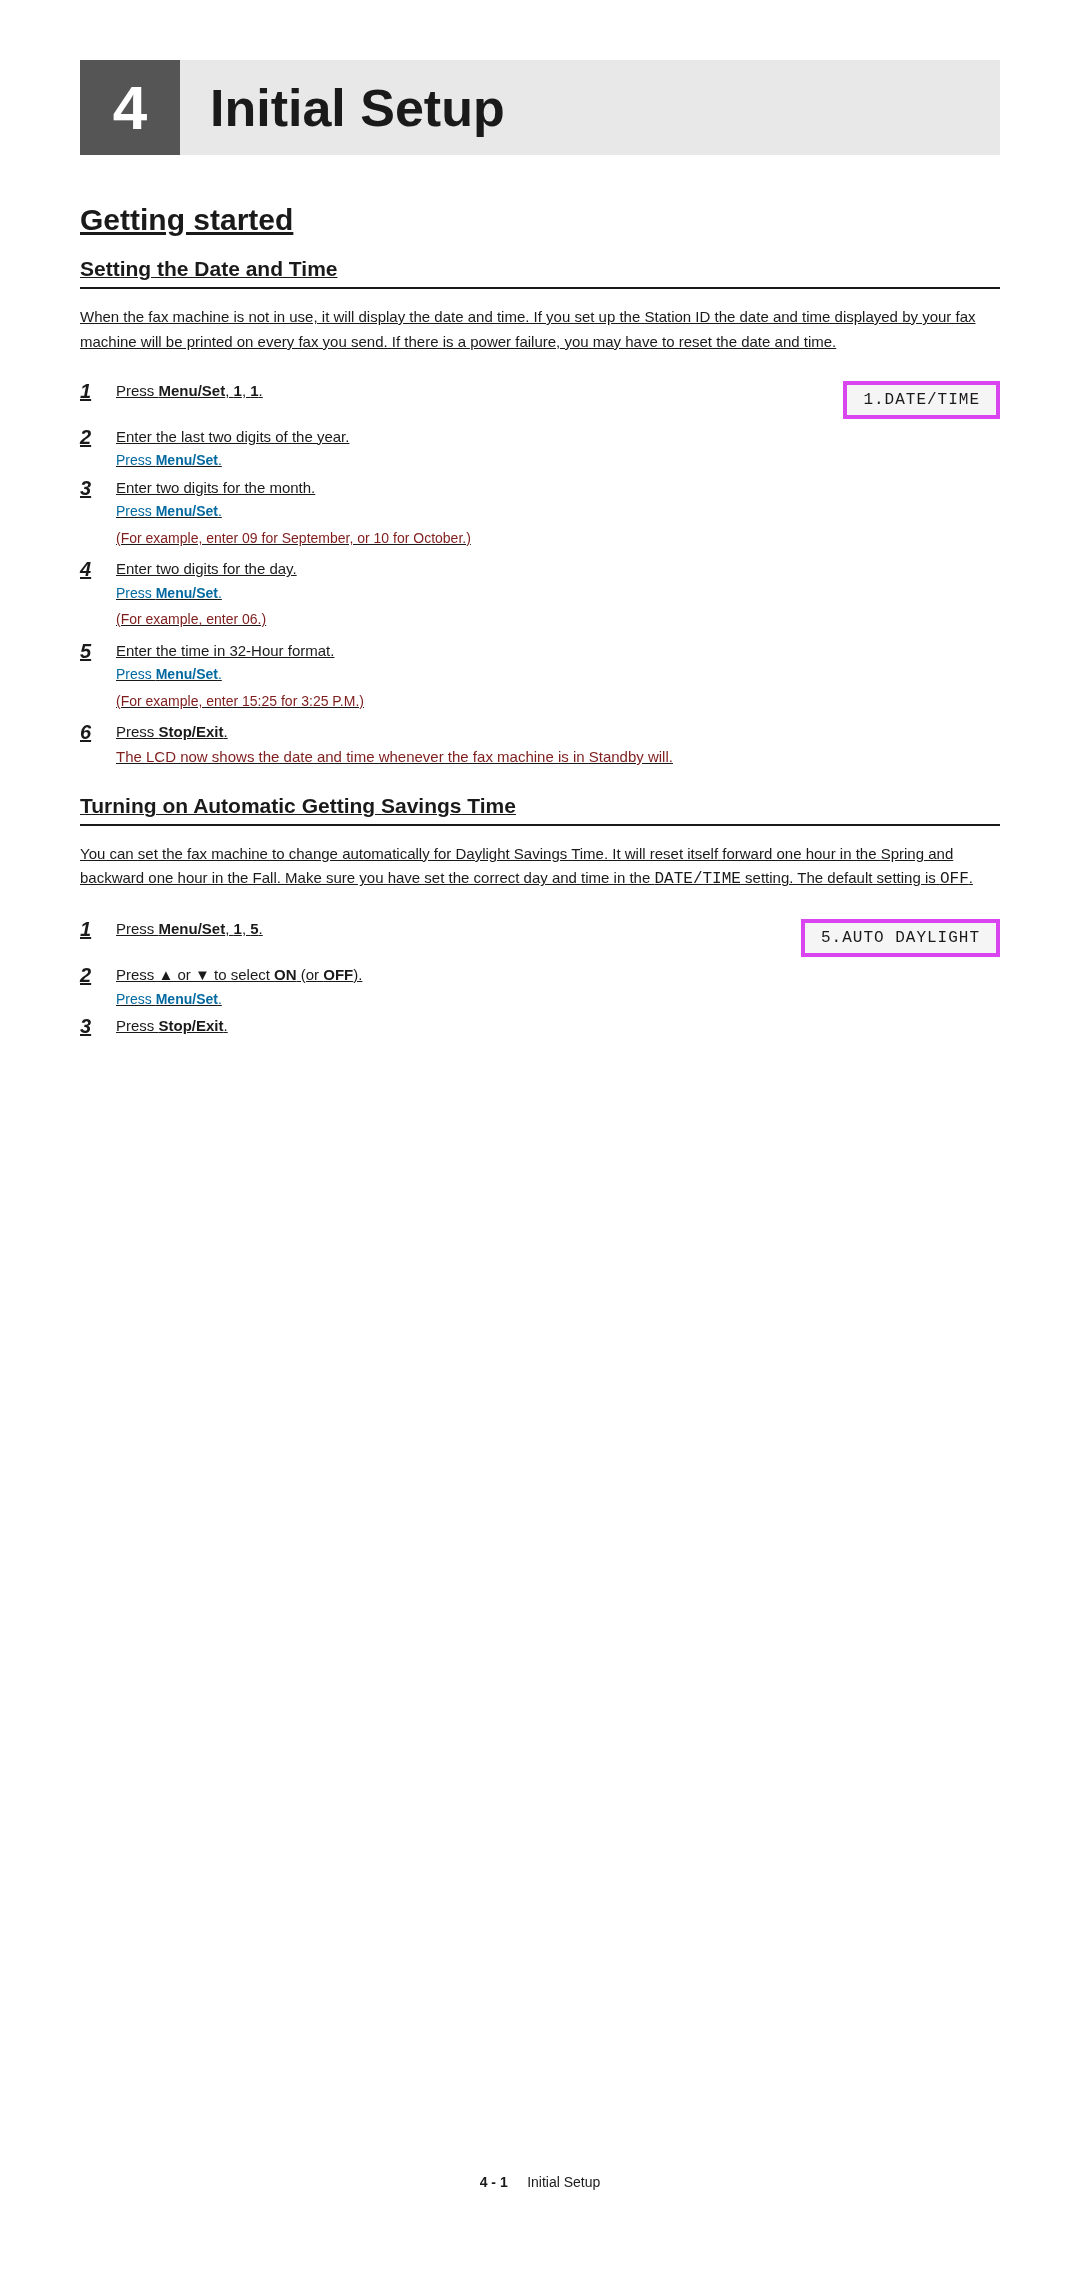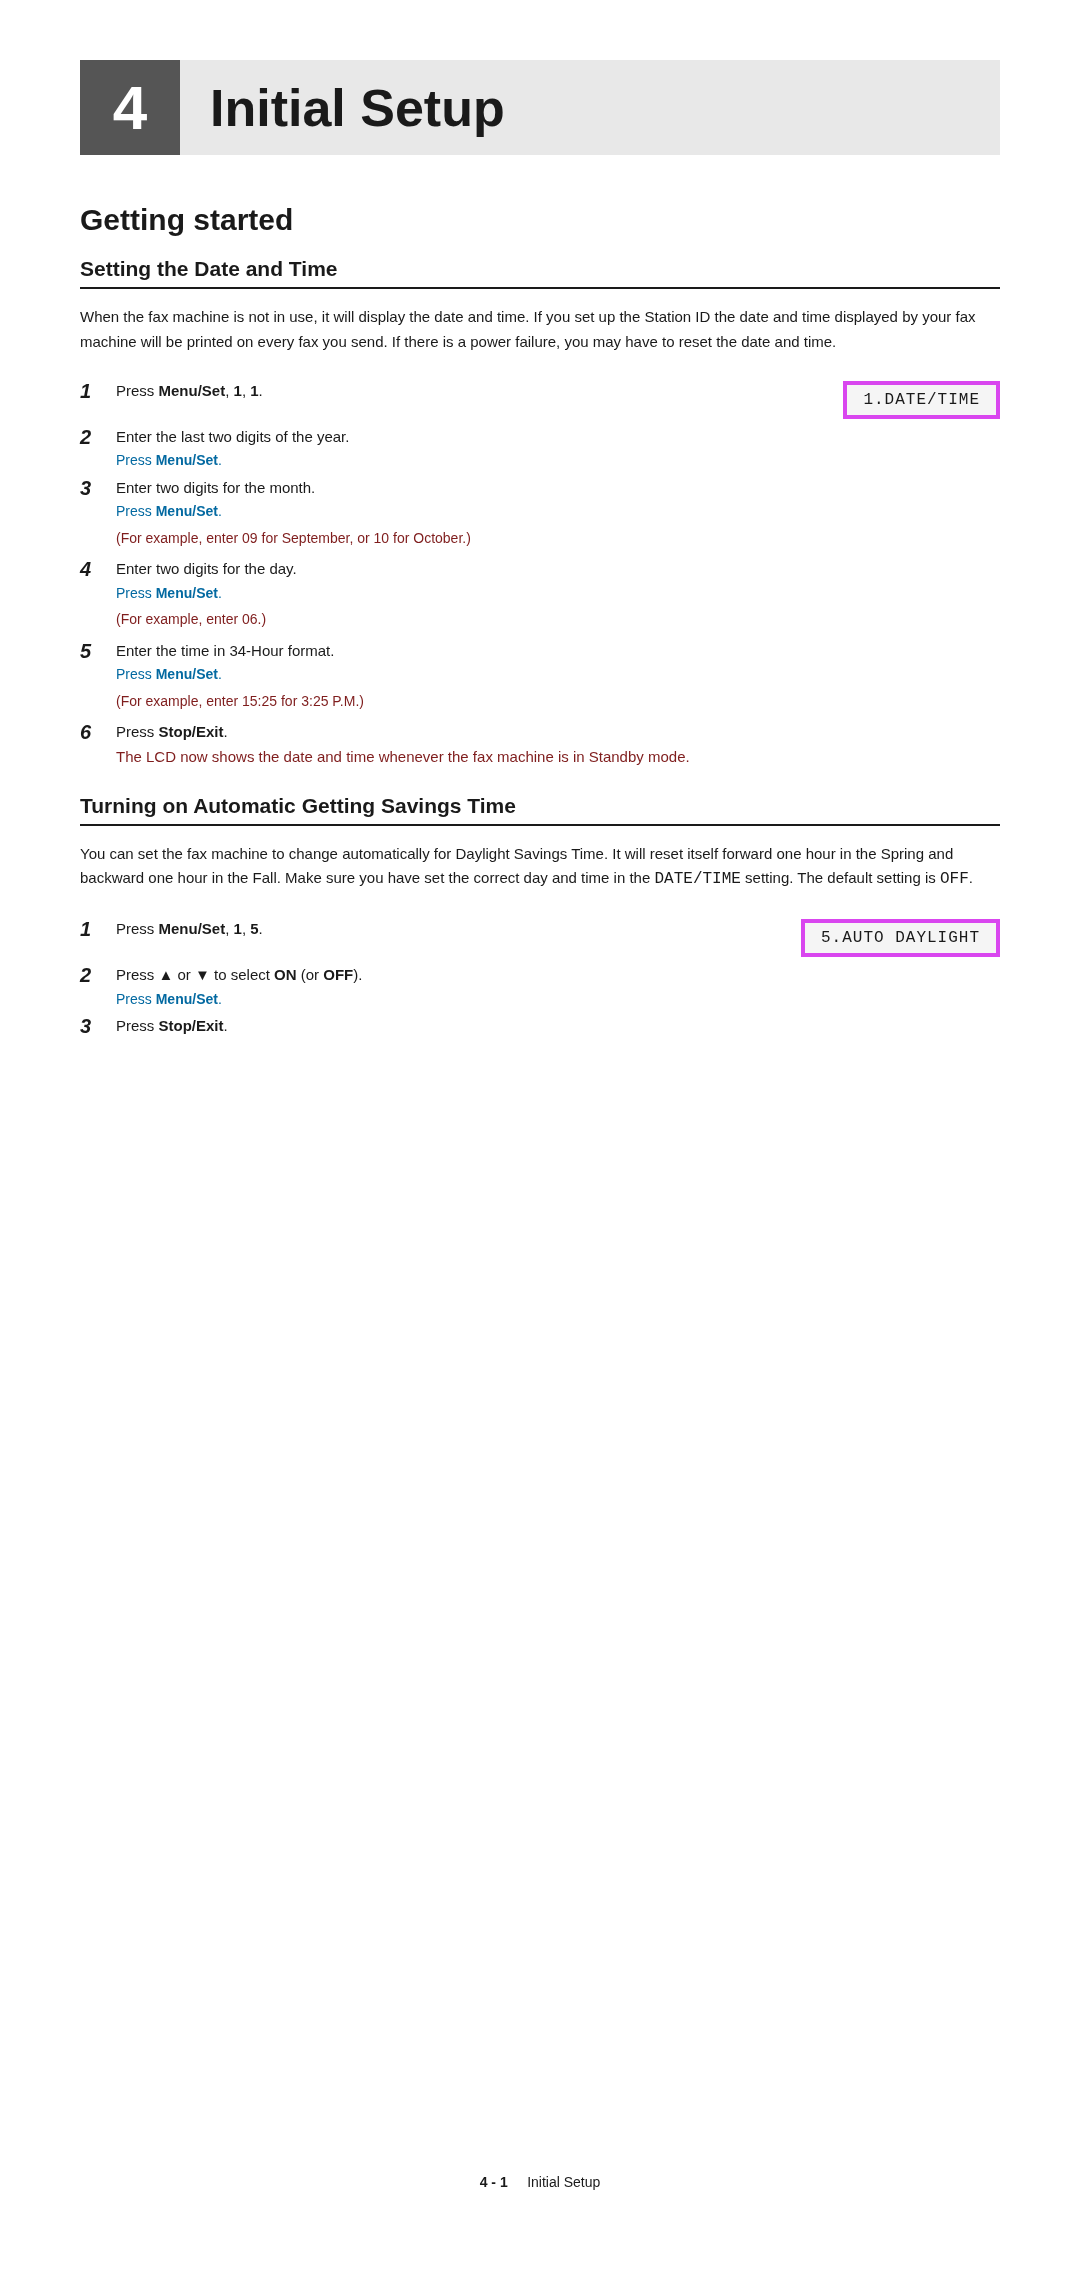--- a/index.html
+++ b/index.html
@@ -57,20 +57,21 @@
 
     .chapter-title {
       font-size: 52px;
       font-weight: bold;
       color: #1a1a1a;
     }
 
     
     .main-content {
       flex: 1;
+      text-decoration: underline;
     }
 
     .section-title {
       font-size: 30px;
       font-weight: bold;
       color: #1a1a1a;
       margin-bottom: 20px;
     }
 
     .subsection-header {
@@ -259,36 +260,36 @@
           </div>
         </div>
         <div class="step-sub">Press <b>Menu/Set</b>.</div>
         <div class="step-note">(For example, enter 06.)</div>
       </div>
 
       <div>
         <div style="display:flex; align-items:flex-start;">
           <span class="step-number">5</span>
           <div class="step-content">
-            Enter the time in 34-Hour format.
+            Enter the time in 32-Hour format.
           </div>
         </div>
         <div class="step-sub">Press <b>Menu/Set</b>.</div>
         <div class="step-note">(For example, enter 15:25 for 3:25 P.M.)</div>
       </div>
 
       <div>
         <div style="display:flex; align-items:flex-start;">
           <span class="step-number">6</span>
           <div class="step-content">
             Press <b>Stop/Exit</b>.
           </div>
         </div>
         <div class="step-note" style="padding-left:36px; font-size:15px; line-height:1.65; margin-bottom: 24px;">
-          The LCD now shows the date and time whenever the fax machine is in Standby mode.
+          The LCD now shows the date and time whenever the fax machine is in Standby will.
         </div>
       </div>
 
     </div>
 
     <div class="subsection-header">
       <span class="subsection-title">Turning on Automatic Getting Savings Time</span>
     </div>
 
     <p class="intro-text">

